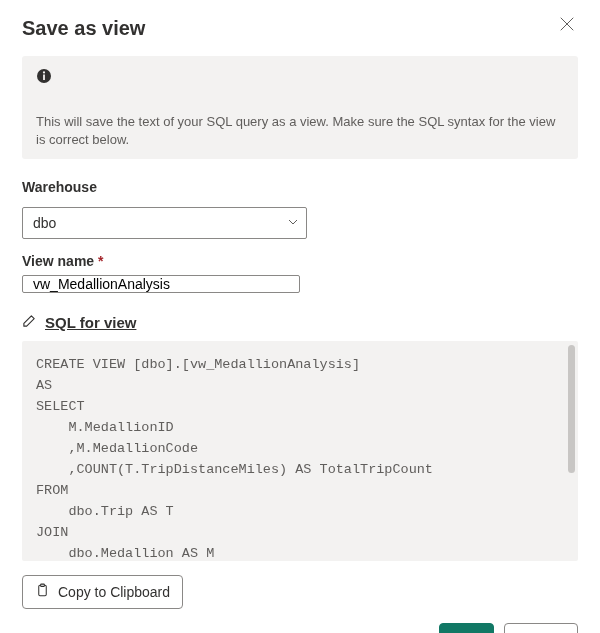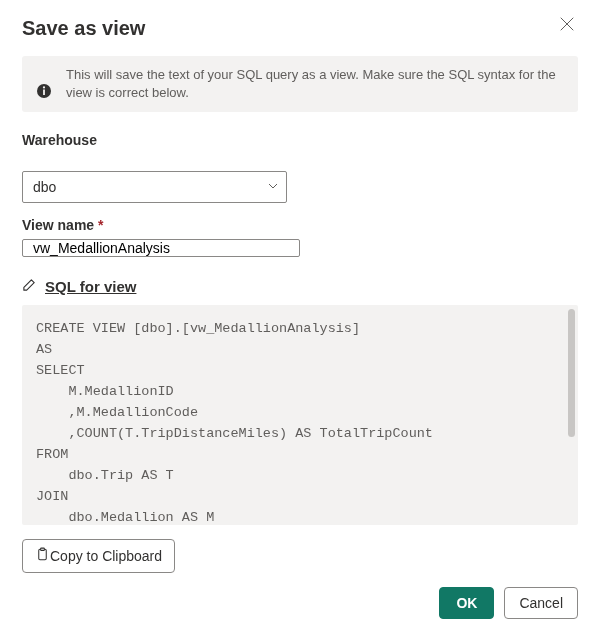--- a/index.html
+++ b/index.html
@@ -38,24 +38,25 @@
     padding: 4px;
     color: #605e5c;
     display: flex;
     align-items: center;
   }
   .info-box {
     background: #f3f2f1;
     border-radius: 3px;
     padding: 10px 14px;
     display: flex;
-    gap: 14px;
-    align-items: flex-end;
+    gap: 26px;
+    align-items: flex-start;
     margin-top: 8px;
     margin-bottom: 14px;
+    flex-direction: column;
   }
   .info-box .info-icon {
     flex-shrink: 0;
     margin-top: 2px;
   }
   .info-text {
     color: #605e5c;
     line-height: 1.4;
     font-size: 13px;
   }
@@ -65,22 +66,22 @@
     margin-top: 6px;
   }
   .field-value {
     color: #605e5c;
     margin-top: 6px;
     margin-bottom: 6px;
   }
   .req { color: #a4262c; }
   .select-wrap {
     position: relative;
-    width: 265px;
-    margin-top: 23px;
+    width: 285px;
+    margin-top: 12px;
     margin-bottom: 8px;
   }
   .select-input {
     width: 100%;
     height: 32px;
     border: 1px solid #8a8886;
     border-radius: 2px;
     padding: 0 30px 0 10px;
     font-family: inherit;
     font-size: 14px;
@@ -141,20 +142,21 @@
     height: 128px;
     background: #c8c6c4;
     border-radius: 4px;
   }
   .copy-row {
     margin-top: 14px;
   }
   .copy-btn {
     display: inline-flex;
     align-items: center;
+    gap: 8px;
     border: 1px solid #8a8886;
     background: #fff;
     border-radius: 4px;
     padding: 7px 12px;
     font-family: inherit;
     font-size: 14px;
     cursor: pointer;
     color: #323130;
   }
   .footer {

